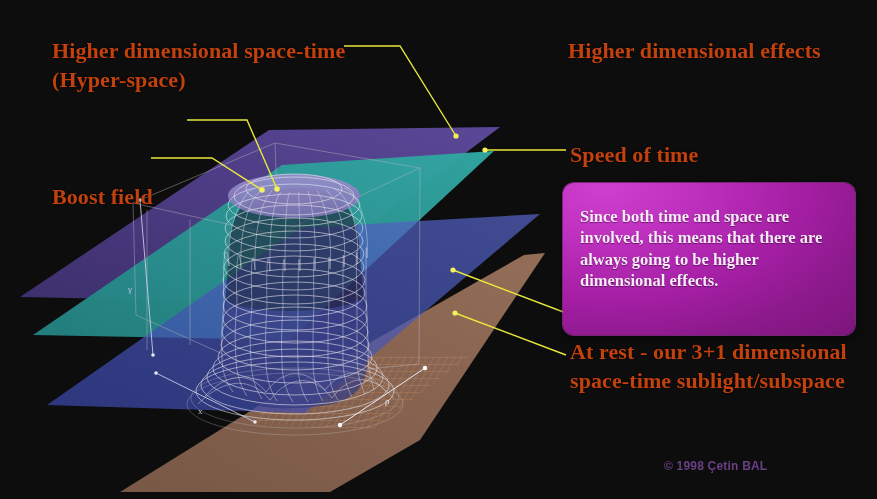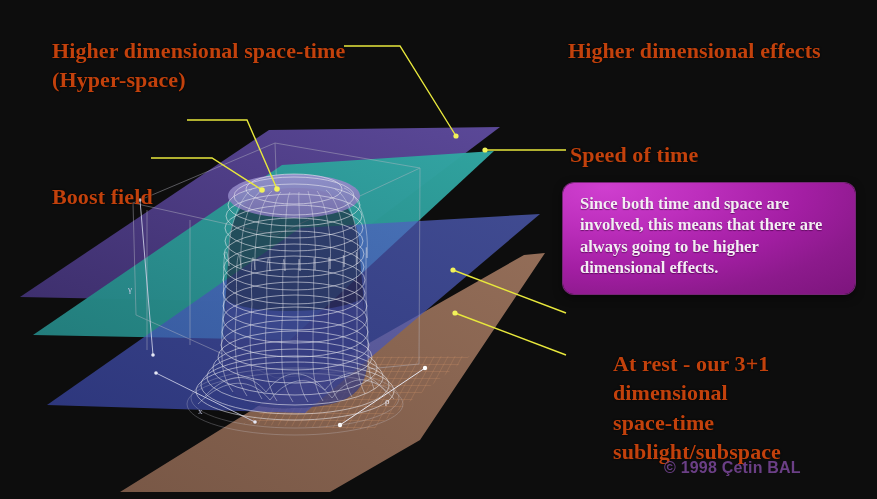--- a/index.html
+++ b/index.html
@@ -24,48 +24,48 @@
     letter-spacing:.1px;
     white-space:pre-line;
     text-shadow:0 0 2px #000;
   }
   #lbl-hyperspace{left:52px;top:36px;}
   #lbl-spacecraft{left:52px;top:108px;}
   #lbl-boost{left:52px;top:150px;margin-top:32px;}
   #lbl-hdeffects{left:568px;top:36px;}
   #lbl-speedlight{left:570px;top:140px;}
   #lbl-47{left:570px;top:307px;}
-  #lbl-atrest{left:570px;top:349px;margin-left:43px;}
+  #lbl-atrest{left:570px;top:337px;}
 
   #callout{
     position:absolute;
     left:563px;top:183px;
-    width:292px;height:111px;
+    width:292px;height:152px;
     border-radius:11px;
     background:
       radial-gradient(125% 135% at 14% 4%, #cf3fcf 0%, #bd2fbd 26%, #a31ea3 55%, #8c1a8c 76%, #7c157c 100%);
     box-shadow:0 0 0 1px rgba(210,60,210,.55), 0 3px 10px rgba(0,0,0,.6);
     box-sizing:border-box;
-    padding:10px 16px 10px 17px;
+    padding:23px 16px 10px 17px;
   }
   #callout p{
     margin:0;
     color:#f4eef4;
     font-family:"Liberation Serif","DejaVu Serif",serif;
     font-size:16.5px;
     font-weight:700;
     line-height:1.3;
     text-shadow:0 1px 1px rgba(60,0,60,.6);
   }
   #copyright{
     position:absolute;
     left:664px;top:459px;
     color:#6b3f86;
     font-family:"Liberation Sans","DejaVu Sans",sans-serif;
-    font-size:16px;
+    font-size:12px;
     font-weight:700;
     letter-spacing:.2px;
   }
 </style>
 </head>
 <body>
 
 <div id="stage">
 
   <svg id="scene" viewBox="0 0 877 499">

